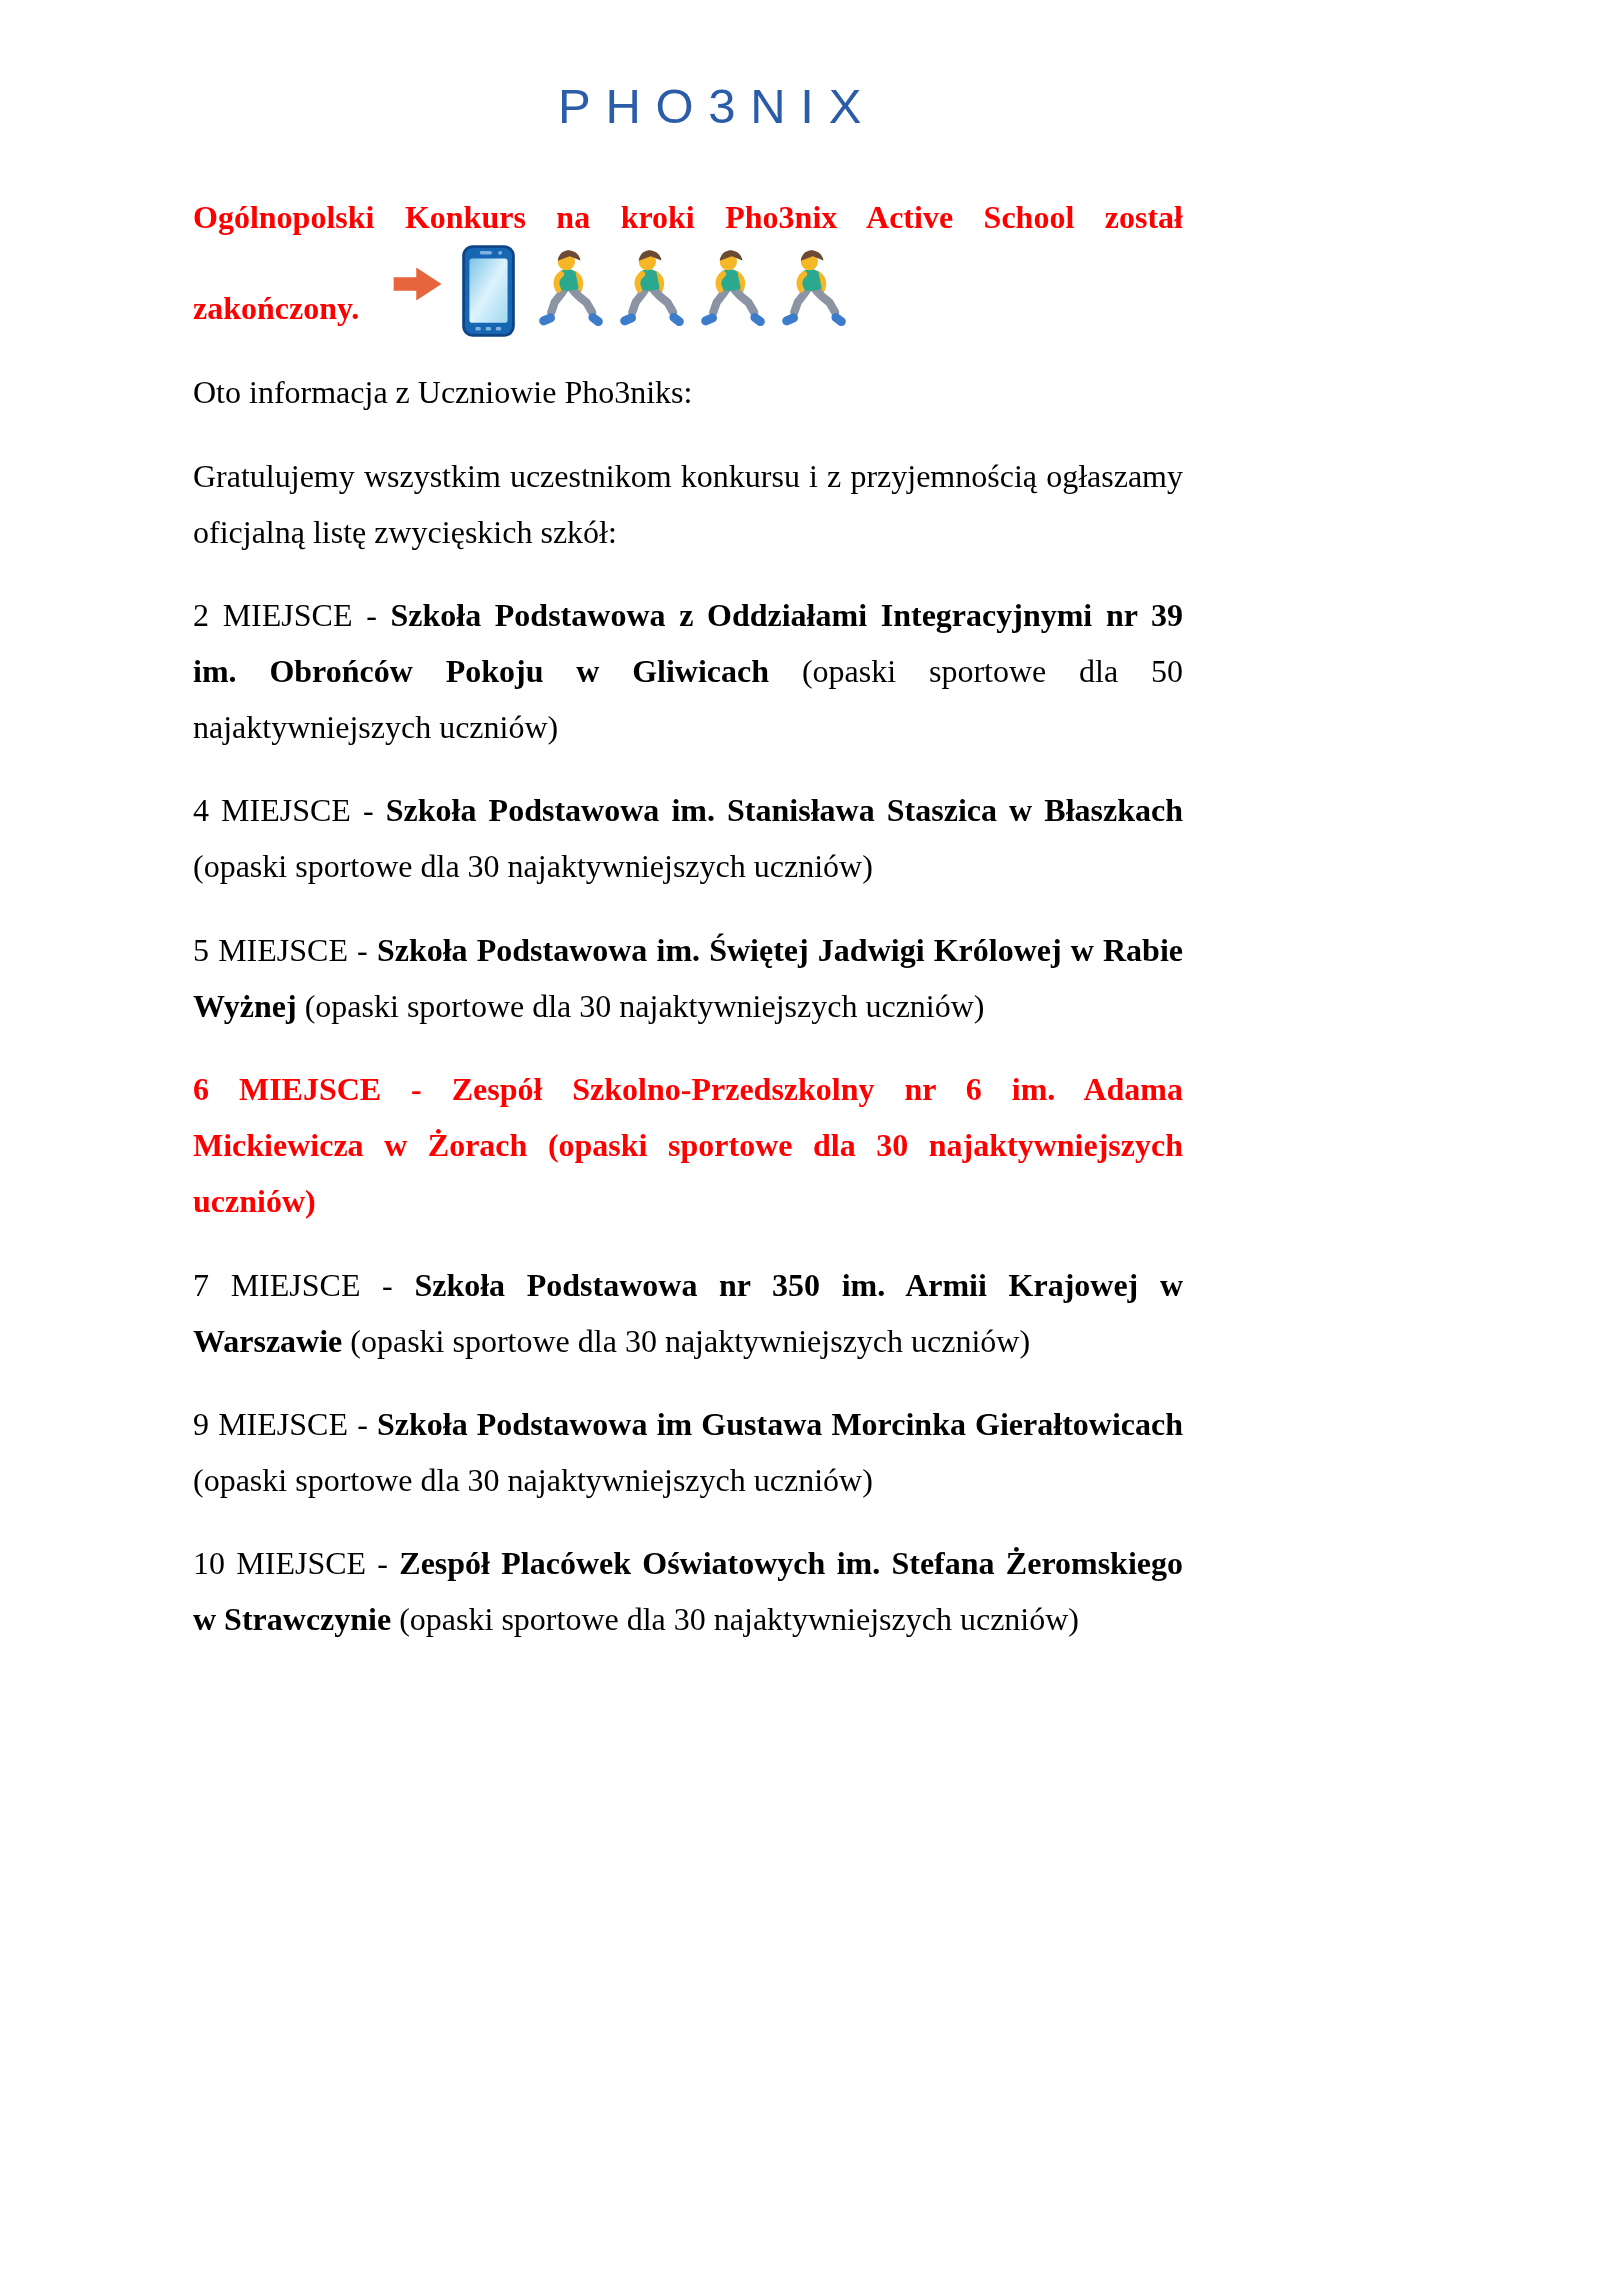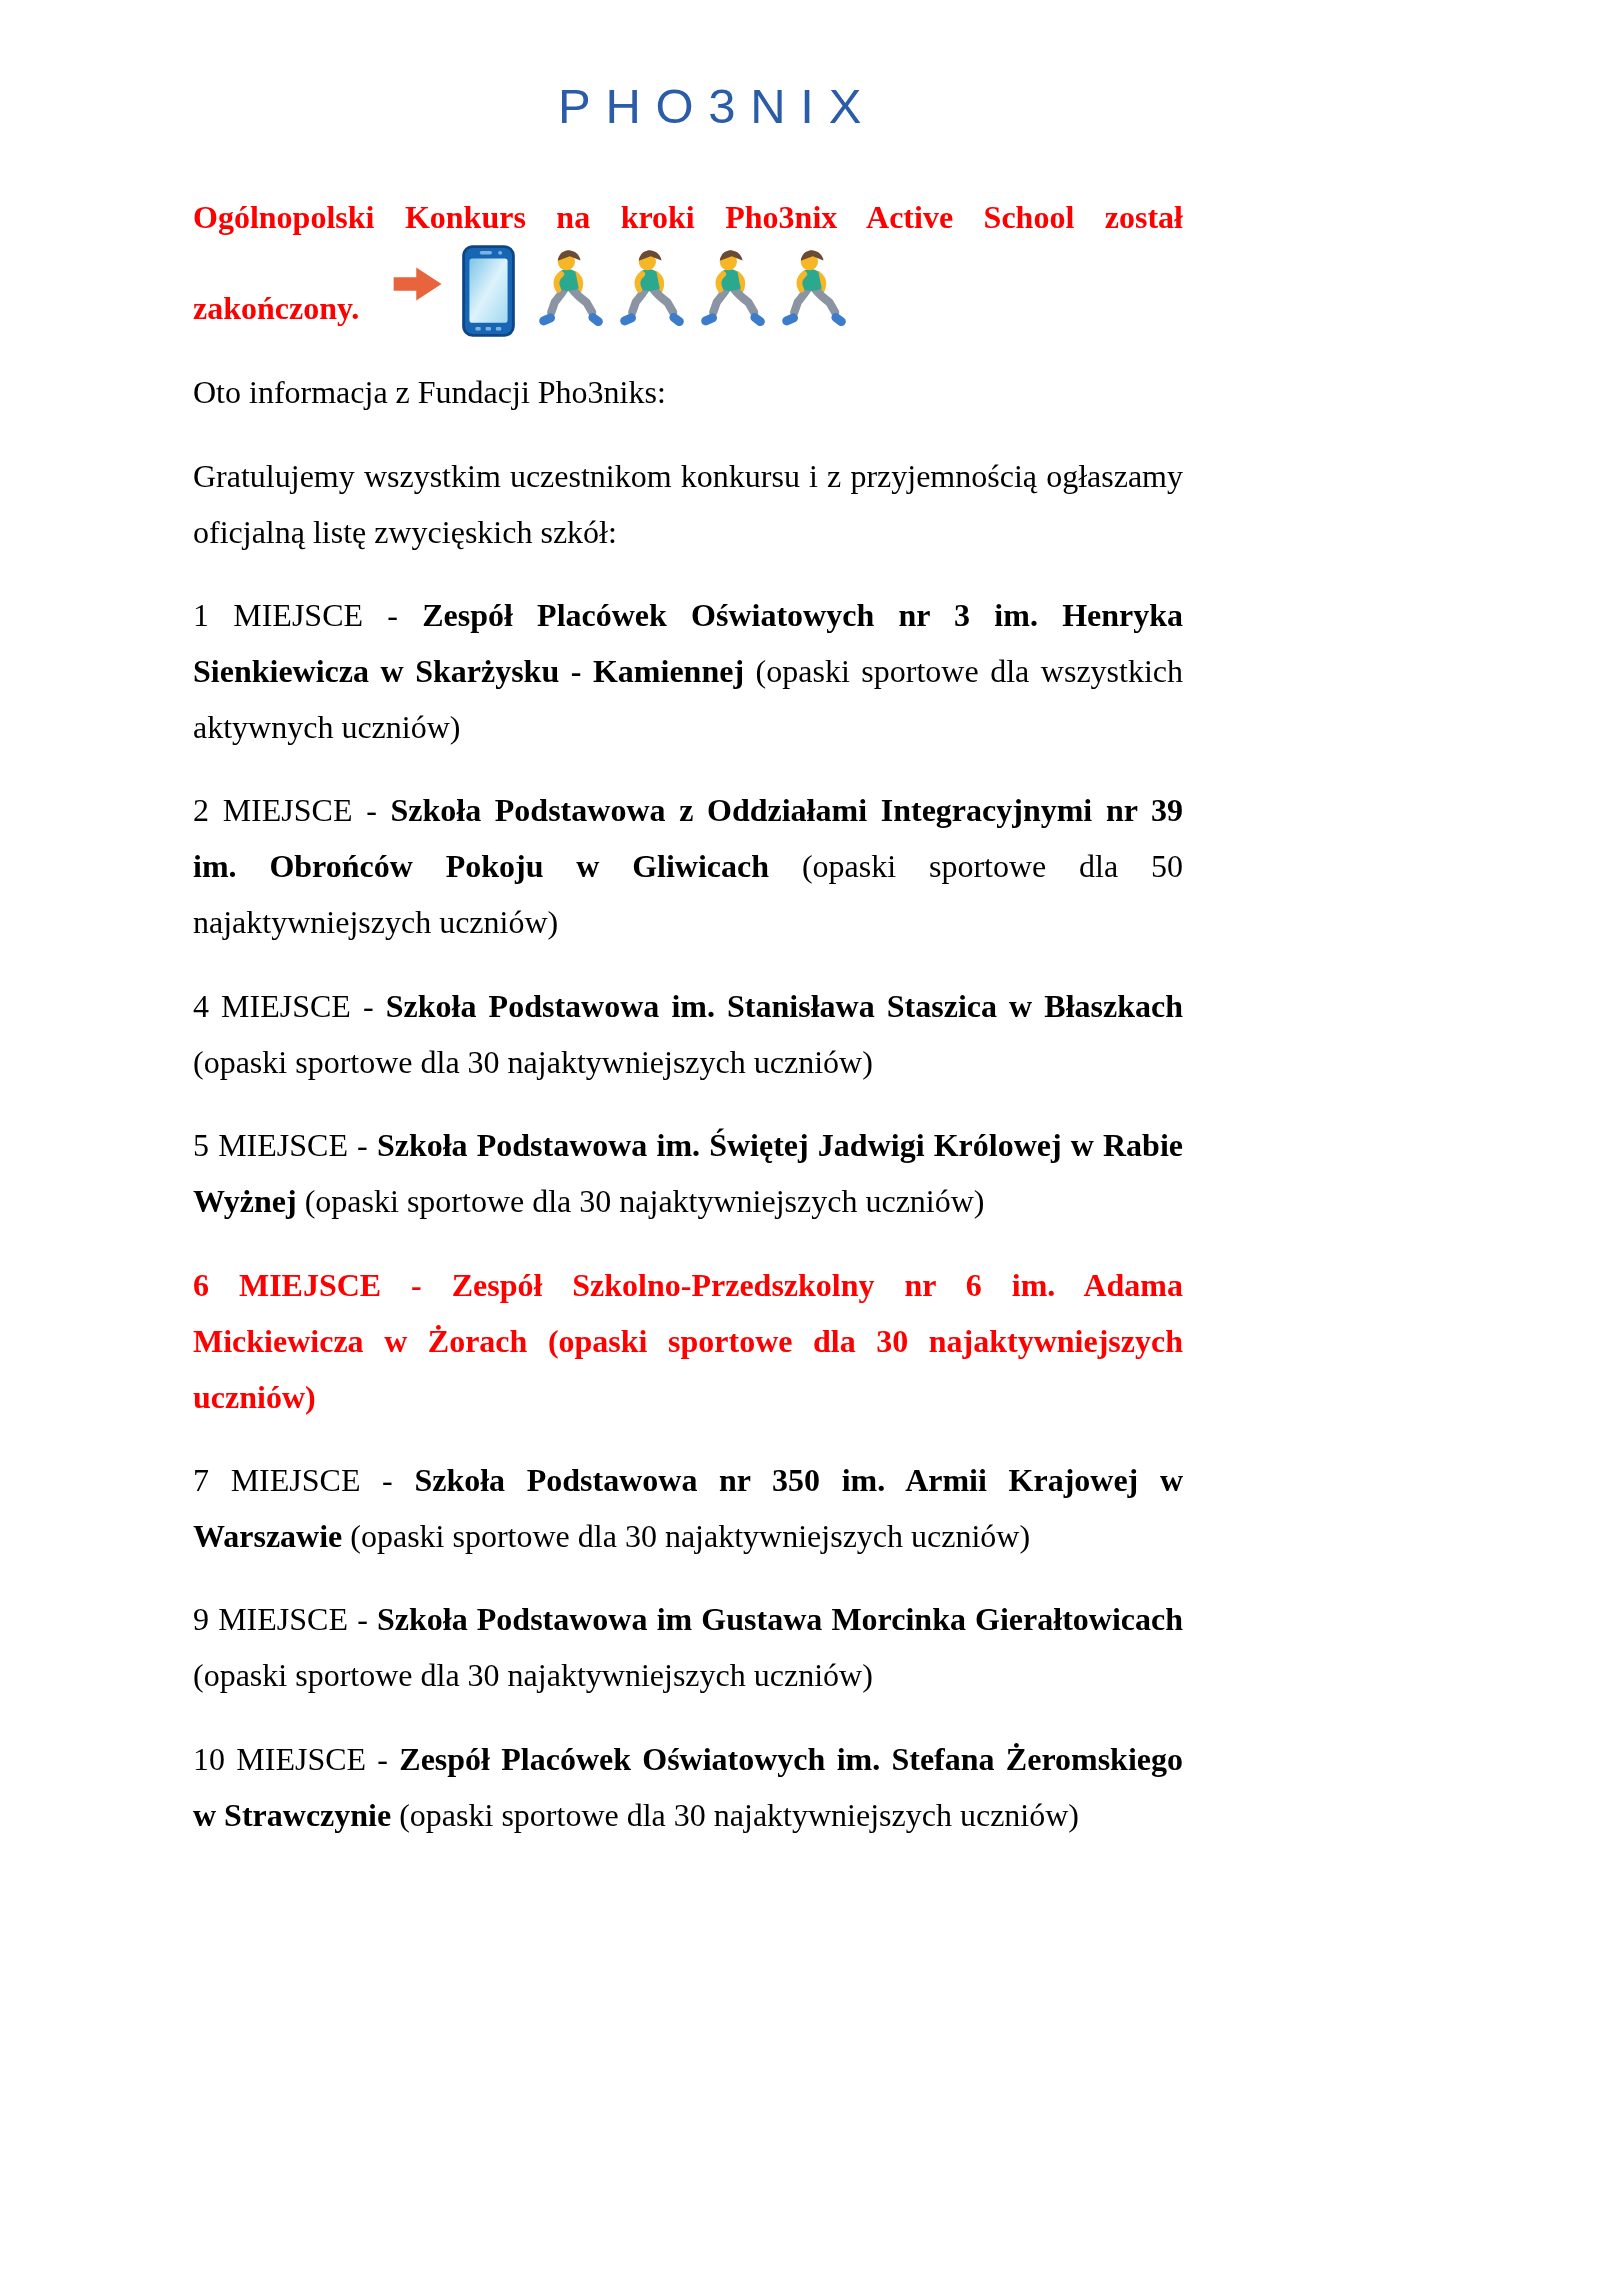--- a/index.html
+++ b/index.html
@@ -133,27 +133,25 @@
     <path d="M8.4 40.6 L4.4 42.4" stroke="#3c7ccb" stroke-width="5.2" stroke-linecap="round"></path>
     <path d="M33 40.4 L36.2 42.8" stroke="#3c7ccb" stroke-width="5.2" stroke-linecap="round"></path>
     <path d="M13.6 13.8 C16.4 11.6 20.6 11.7 22.9 14 L24.8 23.6 C20.4 25.4 16 25.3 12.7 23.4 Z" fill="#2aa98e"></path>
     <path d="M14.6 15.2 C11.8 17.4 10.9 20.6 12.9 24.2" fill="none" stroke="#f7b626" stroke-width="3.4" stroke-linecap="round"></path>
     <circle cx="17.6" cy="8" r="5" fill="#f7b626"></circle>
     <path d="M12.6 7.4 C12.9 3.6 16.2 0.9 19.9 1.4 C23 1.8 25.4 4.2 25.8 7.2 L19.6 4.8 Z" fill="#6b4b33"></path>
   </svg>
 </span></span>
   </p>
 
-  <p>Oto informacja z Fundacji Pho3niks:</p>
+  <p>Oto informacja z Uczniowie Pho3niks:</p>
 
   <p>Gratulujemy wszystkim uczestnikom konkursu i z przyjemnością ogłaszamy oficjalną listę zwycięskich szkół:</p>
 
   <div>
-  <p class="place"><span>1 MIEJSCE</span><span> - </span><b>Zespół Placówek Oświatowych nr 3 im. Henryka Sienkiewicza w Skarżysku - Kamiennej</b>
-  <span>(opaski sportowe dla wszystkich aktywnych uczniów)</span></p>
 
   <p class="place"><span>2 MIEJSCE</span><span> - </span><b>Szkoła Podstawowa z Oddziałami Integracyjnymi nr 39 im. Obrońców Pokoju w Gliwicach</b>
   <span>(opaski sportowe dla 50 najaktywniejszych uczniów)</span></p>
 
 
   <p class="place"><span>4 MIEJSCE</span><span> - </span><b>Szkoła Podstawowa im. Stanisława Staszica w Błaszkach</b>
   <span>(opaski sportowe dla 30 najaktywniejszych uczniów)</span></p>
 
   <p class="place"><span>5 MIEJSCE</span><span> - </span><b>Szkoła Podstawowa im. Świętej Jadwigi Królowej w Rabie Wyżnej</b>
   <span>(opaski sportowe dla 30 najaktywniejszych uczniów)</span></p>

